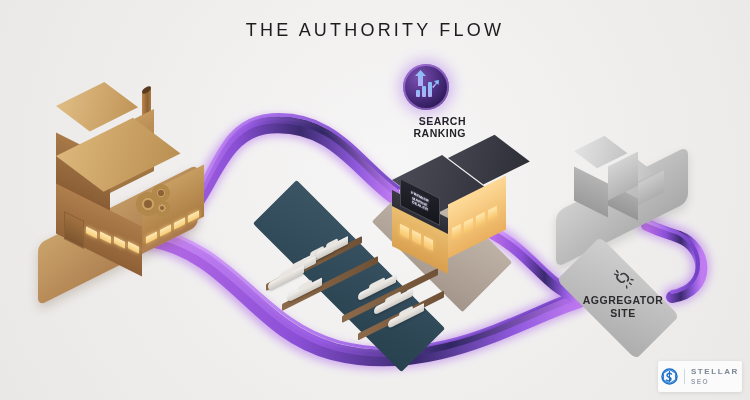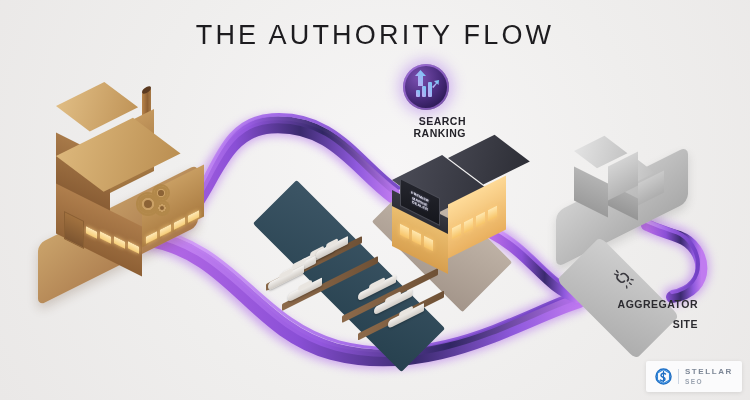--- a/index.html
+++ b/index.html
@@ -11,21 +11,21 @@
   #stage{
     position:relative;width:750px;height:400px;
     background:
       radial-gradient(circle at 52% 42%, #f7f6f6 0%, #efeeed 55%, #eae8e7 100%);
   }
 
   
   .title{
     position:absolute;left:0;right:0;top:20px;
     text-align:center;
-    font-size:27px;
+    font-size:18px;
     letter-spacing:3.2px;
     font-weight:300;
     color:#1d1c1f;
     white-space:nowrap;
   }
 
   
   .node-label{
     position:absolute;text-align:center;
     font-size:11.5px;font-weight:700;letter-spacing:.6px;
@@ -157,21 +157,21 @@
     transform-origin:center center;
     margin:-10px 0 0 14px;border-radius:8px;z-index:-1;
     box-shadow:0 6px 12px rgba(70,70,70,.2);
   }
   .ag-content{
     position:absolute;left:0;top:14px;width:150px;text-align:center;
   }
   .chain-icon{display:block;margin:0 auto 4px;}
   .ag-label{
     font-size:10.5px;font-weight:700;letter-spacing:.5px;
-    line-height:20px;color:#2c2b30;white-space:pre-line;text-align:right;
+    line-height:13px;color:#2c2b30;white-space:pre-line;
   }
 
   
   .marina{position:absolute;left:238px;top:168px;width:300px;height:178px;}
   .m-water{
     position:absolute;left:6px;top:52px;width:210px;height:112px;
     background:linear-gradient(150deg,#3c5565,#27414f);
     transform:rotate(45deg) scaleY(.55) ;
     transform-origin:center center;border-radius:3px;
   }
@@ -273,21 +273,21 @@
   }
   .coin-label{
     margin-top:5px;font-size:10.5px;font-weight:700;letter-spacing:.5px;
     line-height:12px;color:#232228;white-space:pre-line;
   }
 
   
   .logo{
     position:absolute;right:8px;bottom:8px;
     background:#fbfbfc;border-radius:2px;
-    padding:6px 9px;display:flex;align-items:center;gap:6px;
+    padding:6px 3px;display:flex;align-items:center;gap:6px;
     box-shadow:0 1px 4px rgba(0,0,0,.10);
   }
   .logo-mark{width:17px;height:17px;flex:0 0 auto;}
   .logo-div{width:1px;height:15px;background:#cdd6e3;}
   .logo-text{line-height:9px;}
   .logo-text .l1{font-size:8px;letter-spacing:1.6px;color:#7d8796;font-weight:600;display:block;}
   .logo-text .l2{font-size:6.5px;letter-spacing:1.4px;color:#9aa3b0;font-weight:600;display:block;margin-top:1px;}
 </style>
 </head>
 <body>

